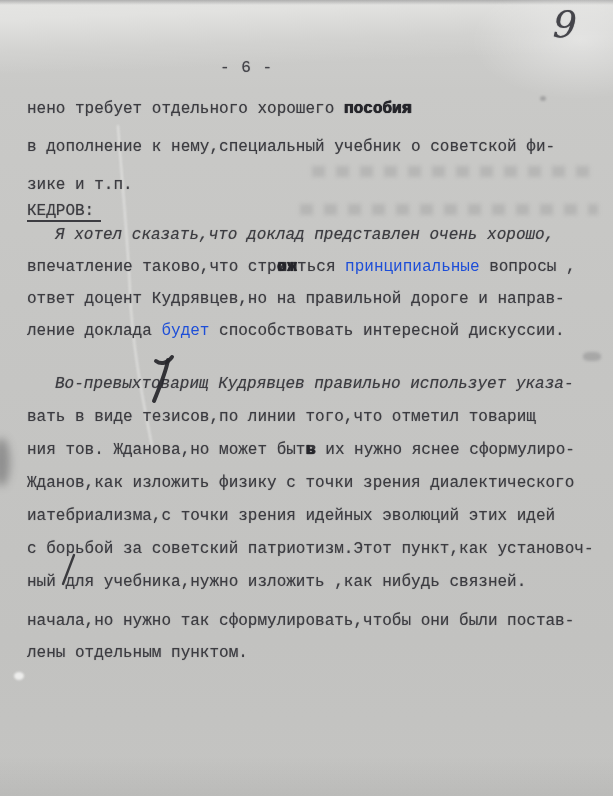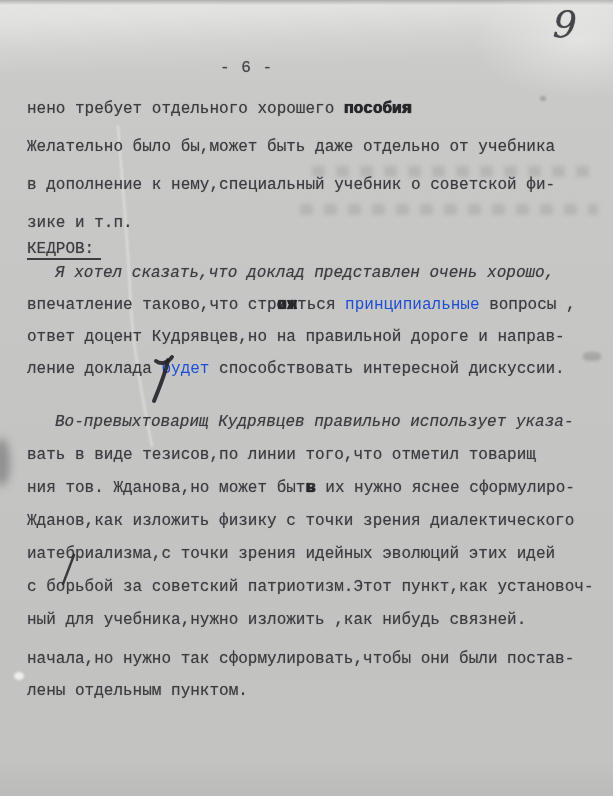--- a/index.html
+++ b/index.html
@@ -85,21 +85,20 @@
 
   <div class="handwritten-number">9</div>
 
   <div class="page-number">- 6 -</div>
 
   <div class="typed-text">
       <div class="para p0">
         <div class="line"><span class="">нено требует отдельного хорошего </span><span class="b">пособия</span><span class="b o">я</span></div>
       </div>
       <div class="para p1">
-        <div class="line"><span class="">Желательно было бы,может быть даже отдельно от учебника</span></div>
         <div class="line"><span class="">в дополнение к нему,специальный учебник о советской фи-</span></div>
         <div class="line"><span class="">зике и т.п.</span></div>
       </div>
       <div class="para hd">
         <div class="line"><span class="u">КЕДРОВ:</span></div>
       </div>
       <div class="para p2">
         <div class="line indent"><span class="">Я хотел сказать,что доклад представлен очень хорошо,</span></div>
         <div class="line"><span class="">впечатление таково,что </span><span class="">стр</span><span class="b">о</span><span class="b o">и</span><span class="b">ж</span><span class="b o">я</span><span class="">ться </span><span class="f">принципиальные</span><span class=""> вопросы ,</span></div>
         <div class="line"><span class="">ответ доцент Кудрявцев,но на правильной дороге и направ-</span></div>

